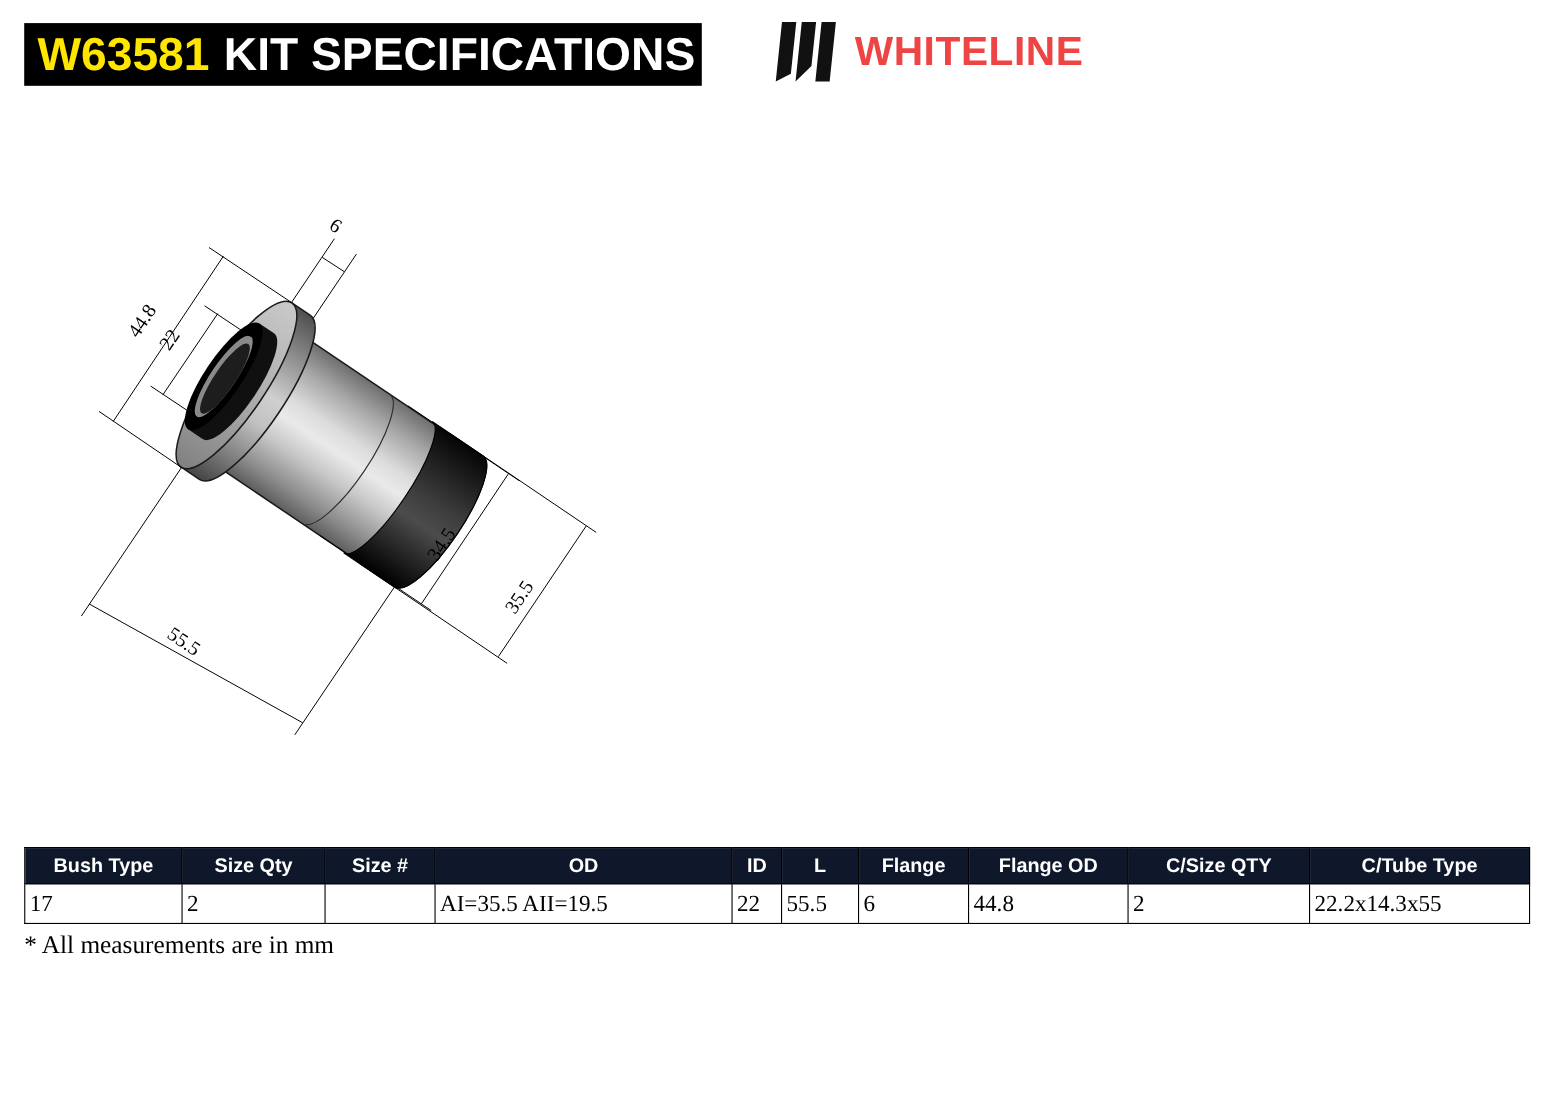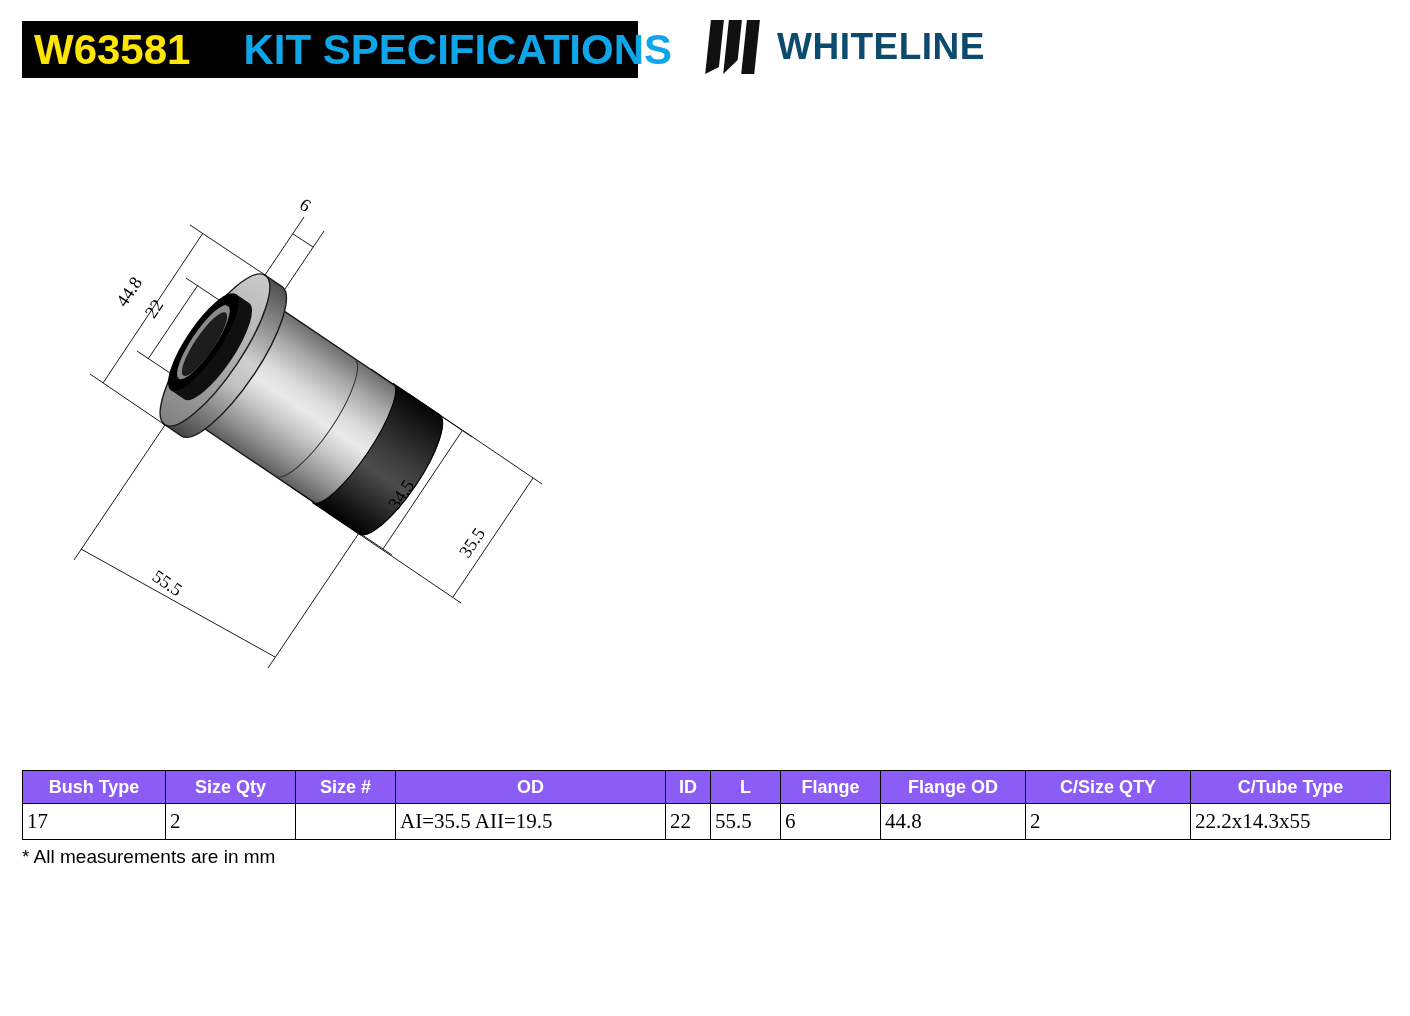--- a/index.html
+++ b/index.html
@@ -3,54 +3,54 @@
 <meta charset="utf-8">
 <style>
   * { margin: 0; padding: 0; box-sizing: border-box; }
   html, body { width: 1410px; height: 1016px; background: #ffffff; overflow: hidden; }
   body { position: relative; font-family: "Liberation Sans", sans-serif; }
 
   
   .title-bar {
     position: absolute; left: 22px; top: 21px; width: 616px; height: 57px;
     background: #000000; display: flex; align-items: center; padding-left: 12px;
-    font-weight: bold; font-size: 42px; letter-spacing: 0px; white-space: nowrap; gap: 40px;
+    font-weight: bold; font-size: 42px; letter-spacing: 0px; white-space: nowrap;
   }
   .title-bar .kit-code { color: #ffe600; }
-  .title-bar .kit-title { color: #0ea5e9; margin-left: 13px; }
+  .title-bar .kit-title { color: #ffffff; margin-left: 13px; }
 
   
   .brand { position: absolute; left: 703px; top: 18px; height: 58px; display: flex; align-items: center; }
   .brand-mark { width: 58px; height: 56px; }
   .brand-word {
-    margin-left: 16px; font-weight: bold; font-size: 37px; color: #0c4a6e;
+    margin-left: 16px; font-weight: bold; font-size: 37px; color: #ef4444;
     letter-spacing: 0.5px; font-family: "Liberation Sans", sans-serif;
   }
 
   
   .drawing { position: absolute; left: 40px; top: 155px; width: 560px; height: 530px; }
   .dim-line { stroke: #000; stroke-width: 0.9; fill: none; }
   .dim-label { font-family: "Liberation Serif", serif; font-size: 18px; fill: #000; text-anchor: middle; }
 
   
   .spec-table { position: absolute; left: 22px; top: 770px; }
   table { border-collapse: collapse; table-layout: fixed; width: 1368px; }
   thead th {
-    background: #8b5cf6; color: #fff; font-family: "Liberation Sans", sans-serif;
+    background: #0f172a; color: #fff; font-family: "Liberation Sans", sans-serif;
     font-weight: bold; font-size: 18px; height: 33px; text-align: center;
     border: 1px solid #000; padding: 0 4px;
   }
   tbody td {
     background: #fff; color: #000; font-family: "Liberation Serif", serif;
     font-size: 21px; height: 36px; text-align: left; border: 1px solid #000;
     padding: 0 4px;
   }
   .footnote {
     position: absolute; left: 22px; top: 846px;
-    font-family: Liberation Sans, sans-serif; font-size: 19px; color: #000;
+    font-family: Liberation Serif, serif; font-size: 23px; color: #000;
   }
 </style>
 </head>
 <body>
 
 <div class="title-bar">
   <span class="kit-code">W63581</span>
   <span class="kit-title">KIT SPECIFICATIONS</span>
 </div>
 

